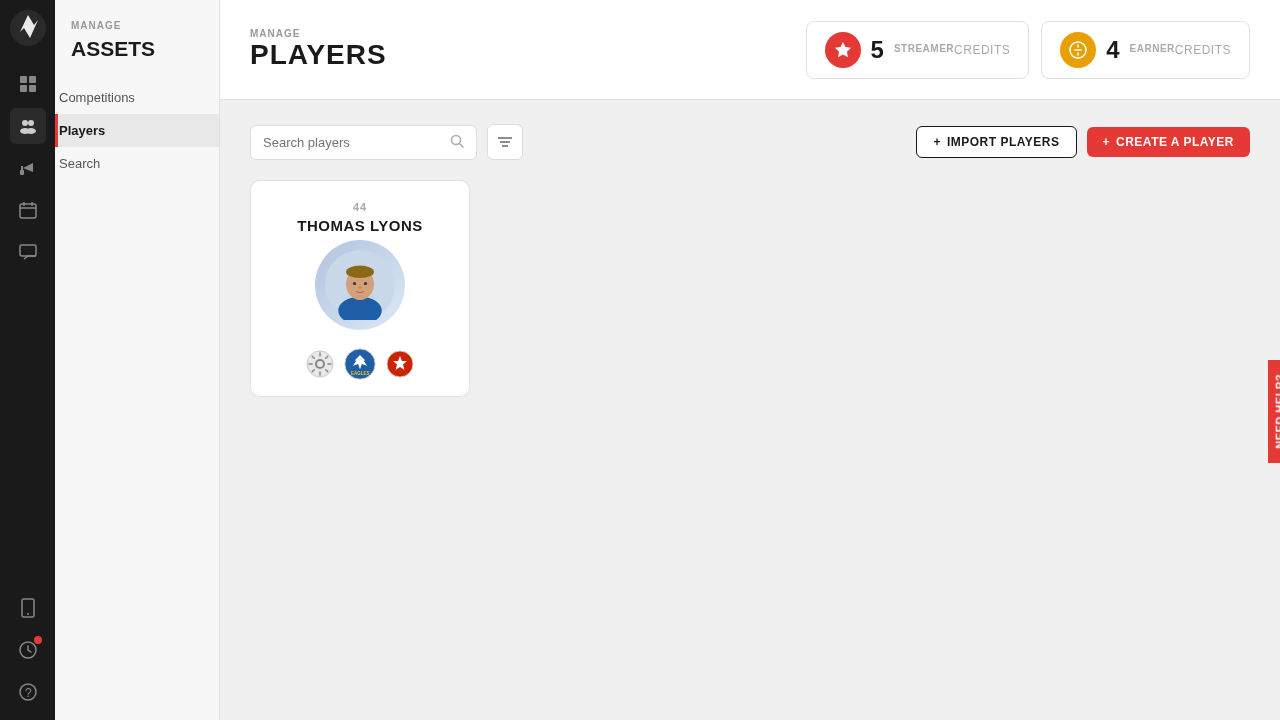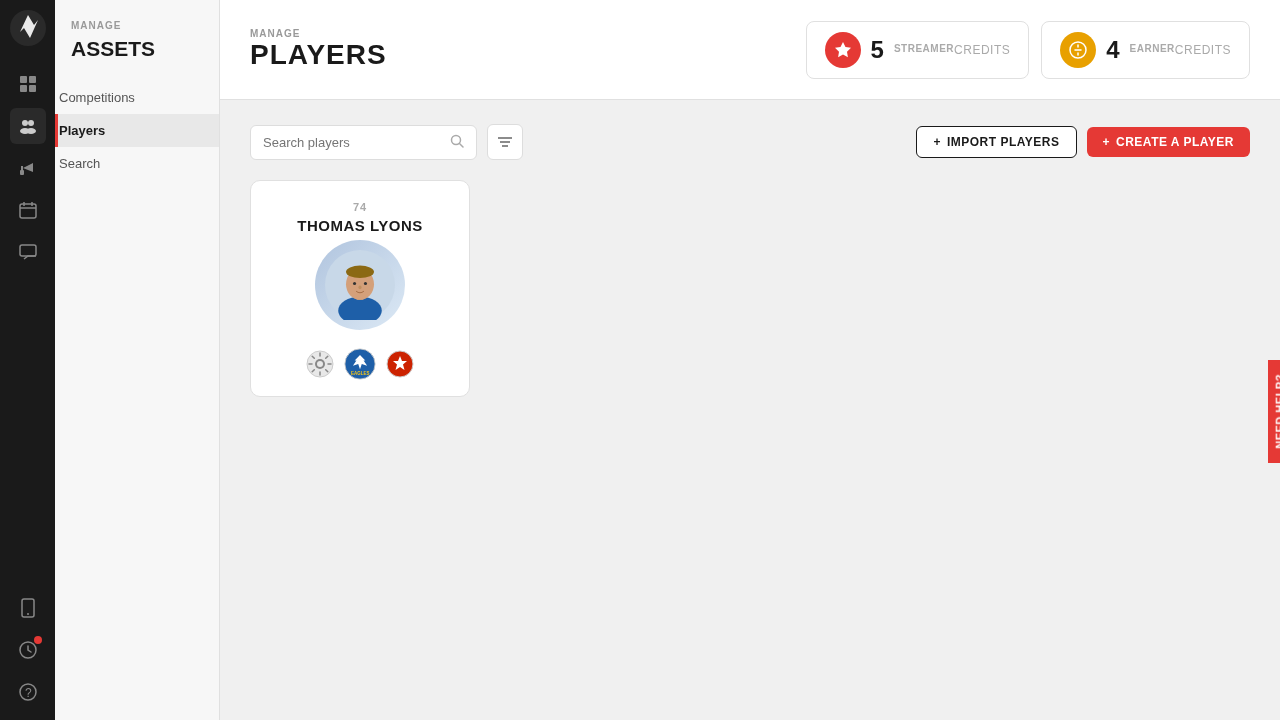--- a/index.html
+++ b/index.html
@@ -494,21 +494,21 @@
         <button class="create-btn">
           <span>+</span>
           <span>CREATE A PLAYER</span>
         </button>
       </div>
     </div>
 
     <div class="players-grid">
 
       <div class="player-card">
-        <div class="player-number">74</div>
+        <div class="player-number">44</div>
         <div class="player-name">THOMAS LYONS</div>
         <div class="player-avatar">
 
           <svg viewBox="0 0 90 90" width="90" height="90">
 
             <circle cx="45" cy="45" r="45" fill="#c8d8e8"></circle>
 
             <ellipse cx="45" cy="78" rx="28" ry="18" fill="#1e5fa8"></ellipse>
 
             <rect x="39" y="54" width="12" height="10" rx="4" fill="#d4a07a"></rect>

